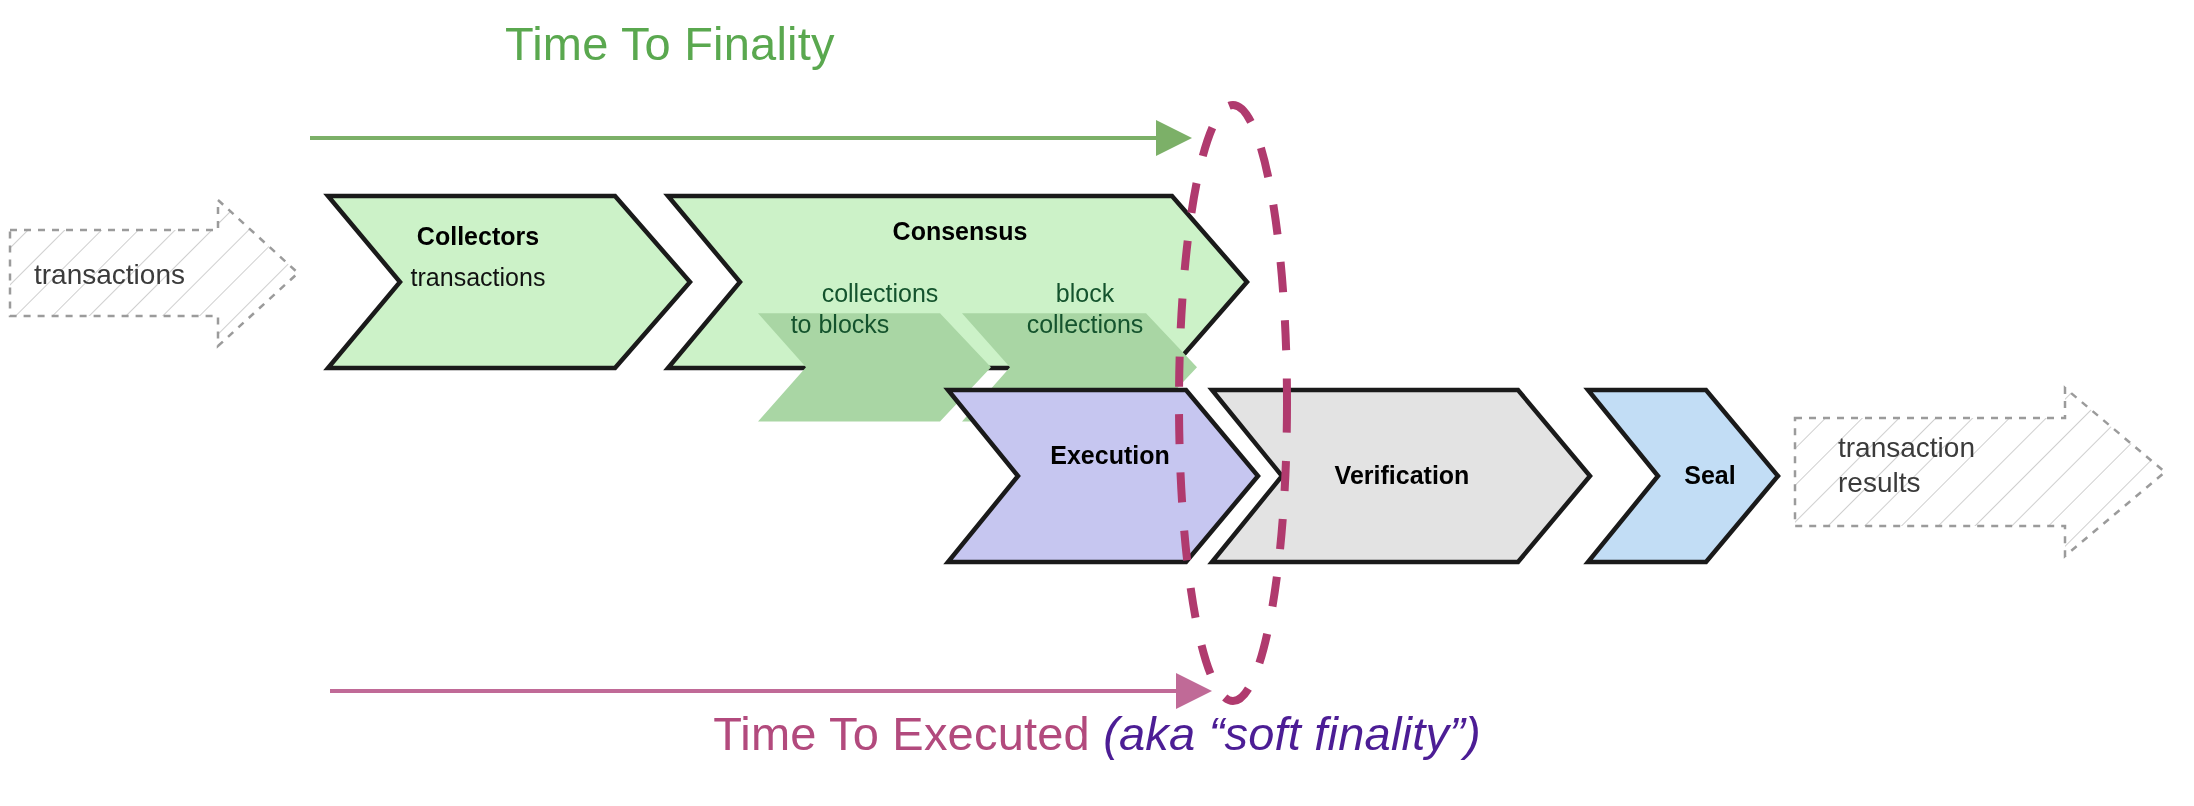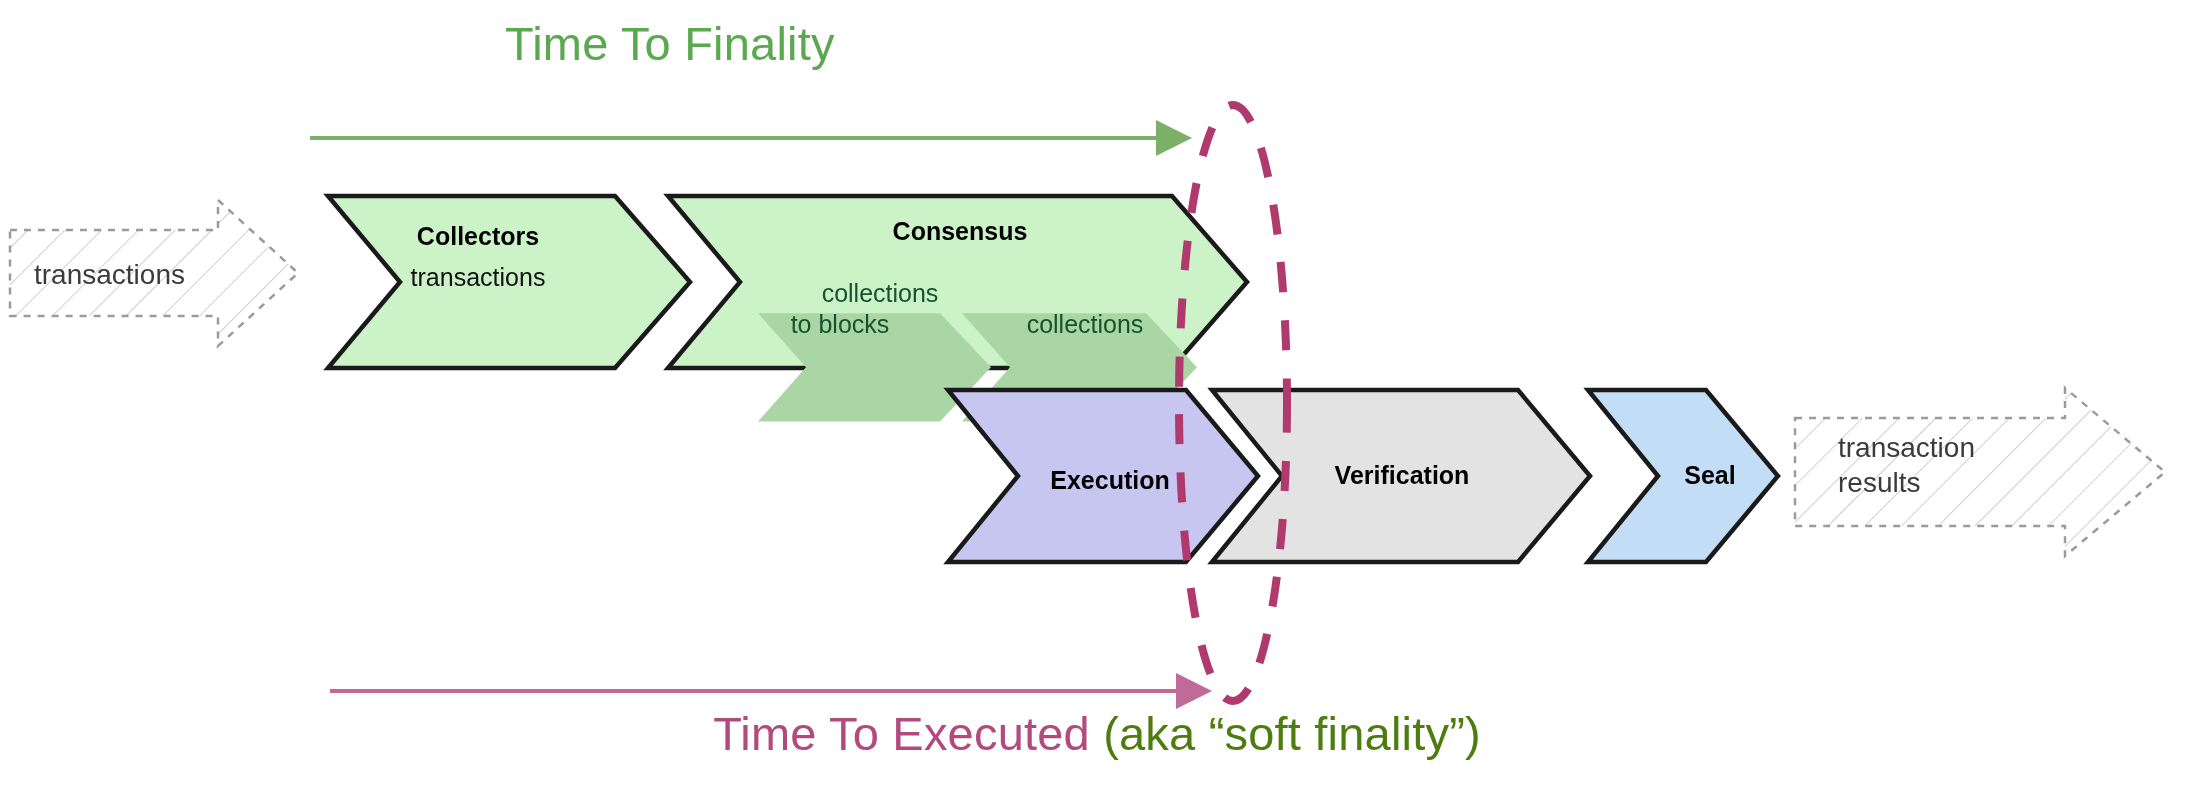--- a/index.html
+++ b/index.html
@@ -33,23 +33,24 @@
     color: #5aa84f;
     font-size: 47px;
     letter-spacing: 0.2px;
   }
   .title-magenta {
     color: #b24a7d;
     font-size: 47px;
     letter-spacing: 0.2px;
   }
   .title-grey {
-    color: #4d7c0f;
+    color: #4c1d95;
     font-size: 47px;
     letter-spacing: 0.2px;
+    font-style: italic;
   }
   .stage-title {
     color: #000000;
     font-size: 25px;
     font-weight: bold;
     text-align: center;
   }
   .stage-sub {
     color: #111111;
     font-size: 25px;
@@ -126,23 +127,24 @@
   <div class="lbl title-green" style="left:505px; top:16px;">Time To Finality</div>
 
   <div class="lbl stage-title" style="left:328px; top:222px; width:300px;">Collectors</div>
   <div class="lbl stage-sub" style="left:328px; top:262px; width:300px;">transactions</div>
 
   <div class="lbl stage-title" style="left:730px; top:217px; width:460px;">Consensus</div>
 
   <div class="lbl sub-chev-label" style="left:760px; top:278px; width:240px;">collections</div>
   <div class="lbl sub-chev-label" style="left:720px; top:309px; width:240px;">to blocks</div>
 
+  <div class="lbl sub-chev-label" style="left:960px; top:278px; width:250px;">block</div>
   <div class="lbl sub-chev-label" style="left:960px; top:309px; width:250px;">collections</div>
 
-  <div class="lbl stage-title" style="left:1010px; top:466px; width:200px;">Execution</div>
+  <div class="lbl stage-title" style="left:1010px; top:441px; width:200px;">Execution</div>
 
   <div class="lbl stage-title" style="left:1282px; top:461px; width:240px;">Verification</div>
 
   <div class="lbl stage-title" style="left:1650px; top:461px; width:120px;">Seal</div>
 
   <div class="lbl ghost-label" style="left:34px; top:258px;">transactions</div>
 
   <div class="lbl ghost-label" style="left:1838px; top:431px;">transaction</div>
   <div class="lbl ghost-label" style="left:1838px; top:466px;">results</div>
 

